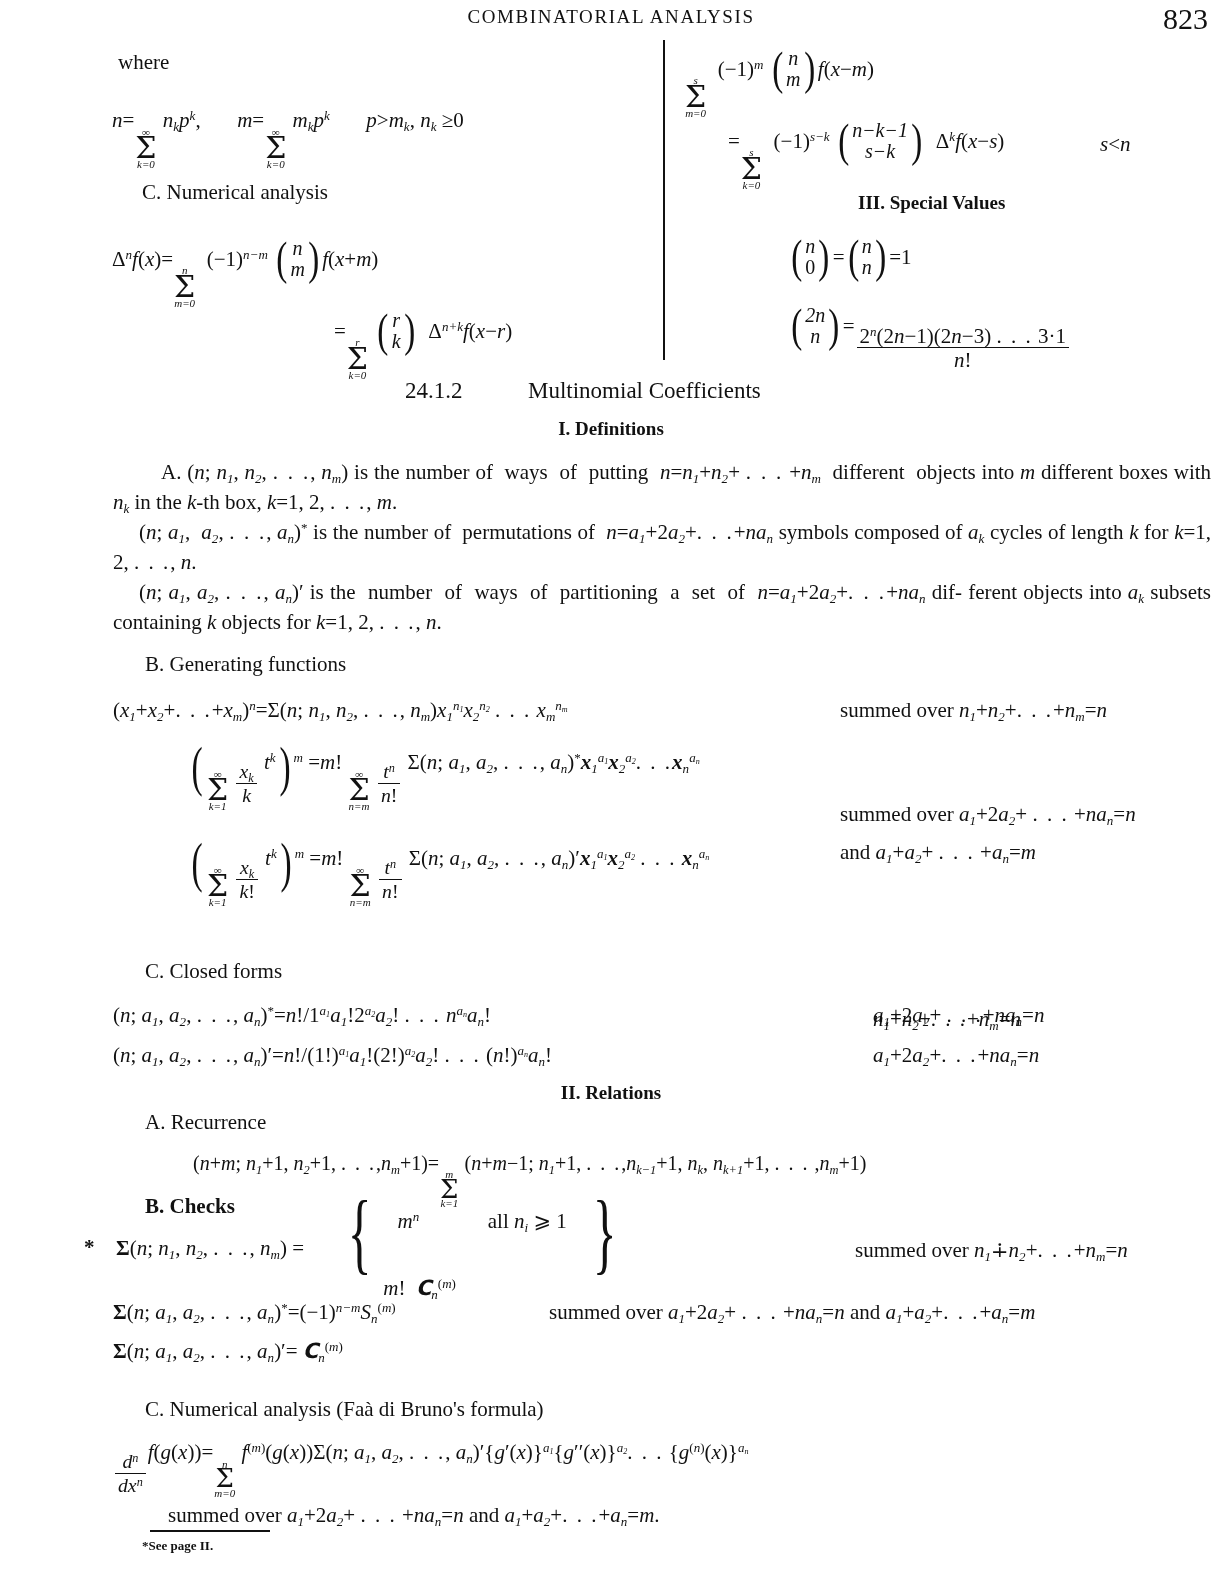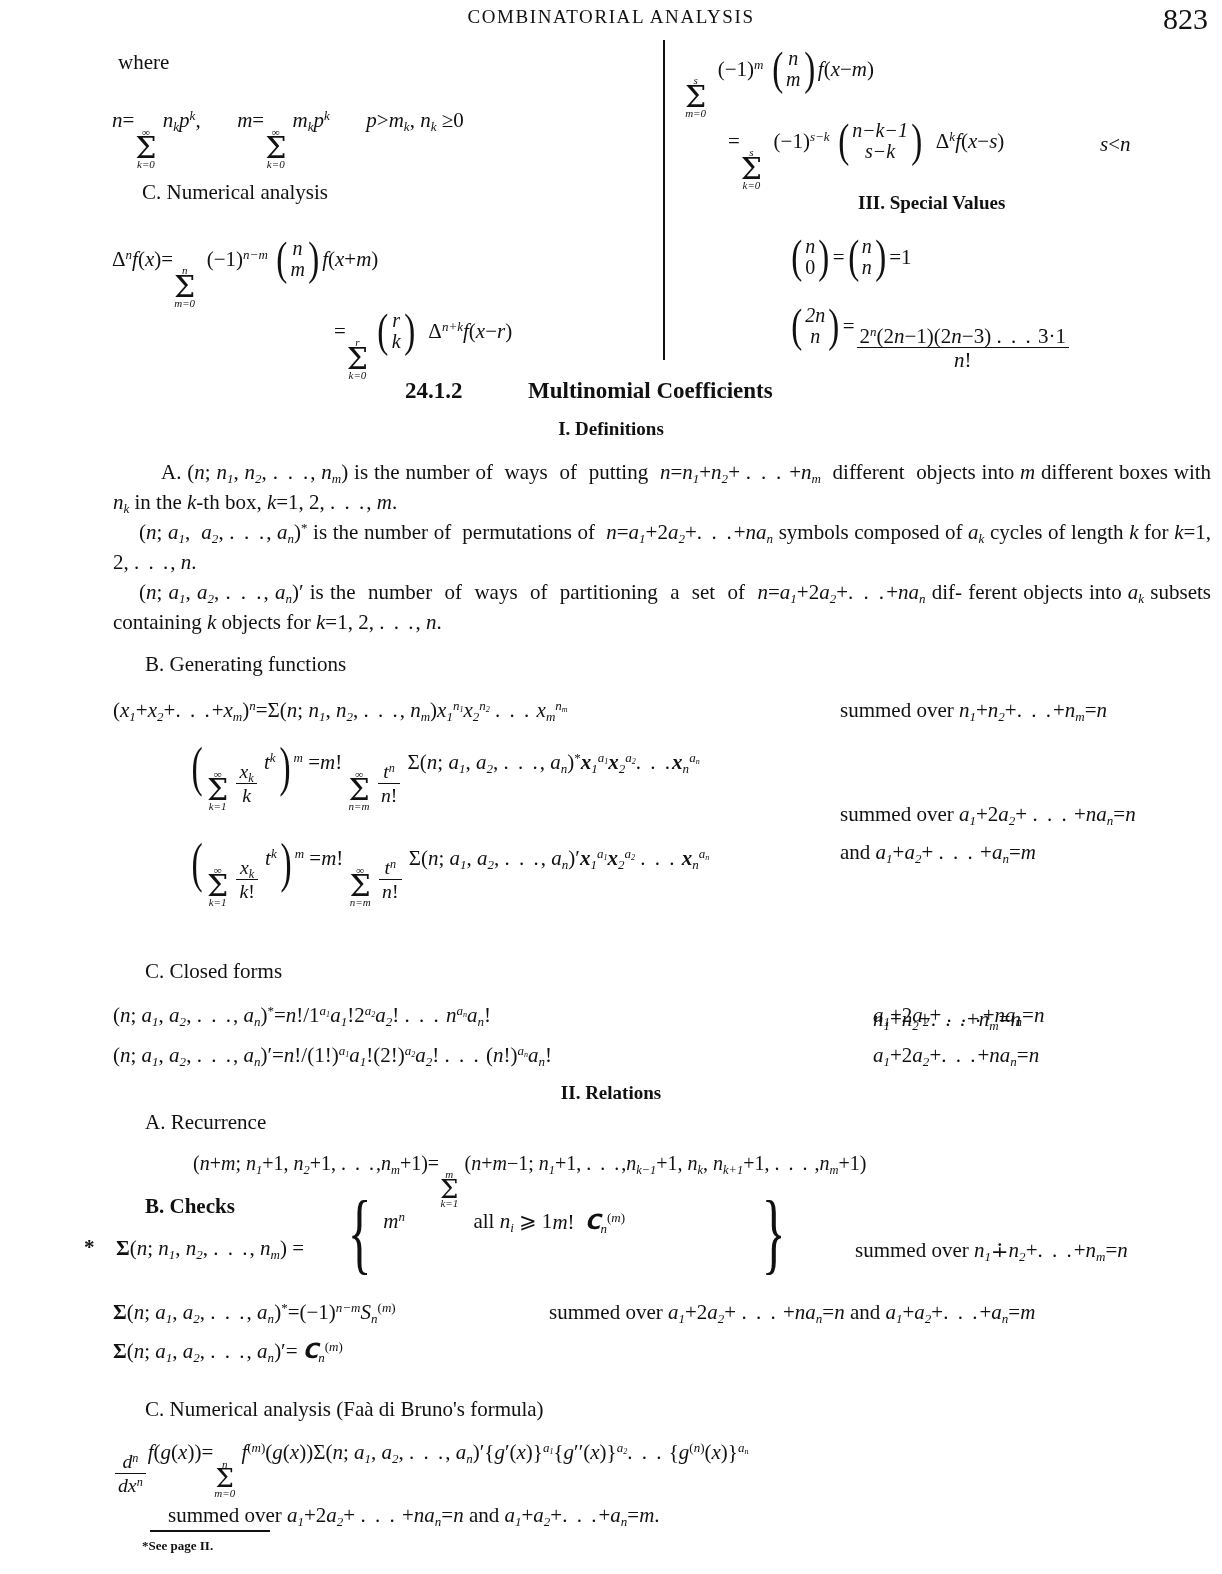--- a/index.html
+++ b/index.html
@@ -135,21 +135,21 @@
     top: 40px;
     width: 2px;
     height: 320px;
     background: #111;
   }
 
   
   .abs { position: absolute; }
 
   .hdr-sec {
-    font-weight: bold;
+    font-weight: normal;
     font-size: 23px;
   }
   .hdr-sub {
     font-weight: bold;
     font-size: 19px;
   }
   .body-text {
     font-size: 21px;
     text-align: justify;
     line-height: 1.42;
@@ -166,21 +166,21 @@
   }
   .brace {
     font-size: 90px;
     line-height: 0.62;
     font-family: "Liberation Serif", serif;
     transform: scaleX(0.55);
     display: inline-block;
   }
   .cases-rows {
     display: inline-flex;
-    flex-direction: row;
+    flex-direction: column;
     justify-content: space-between;
     padding: 4px 2px;
     text-align: center;
   }
   .cases-rows .row { white-space: nowrap; }
 
   .footnote-rule {
     position: absolute;
     left: 150px;
     top: 1530px;

